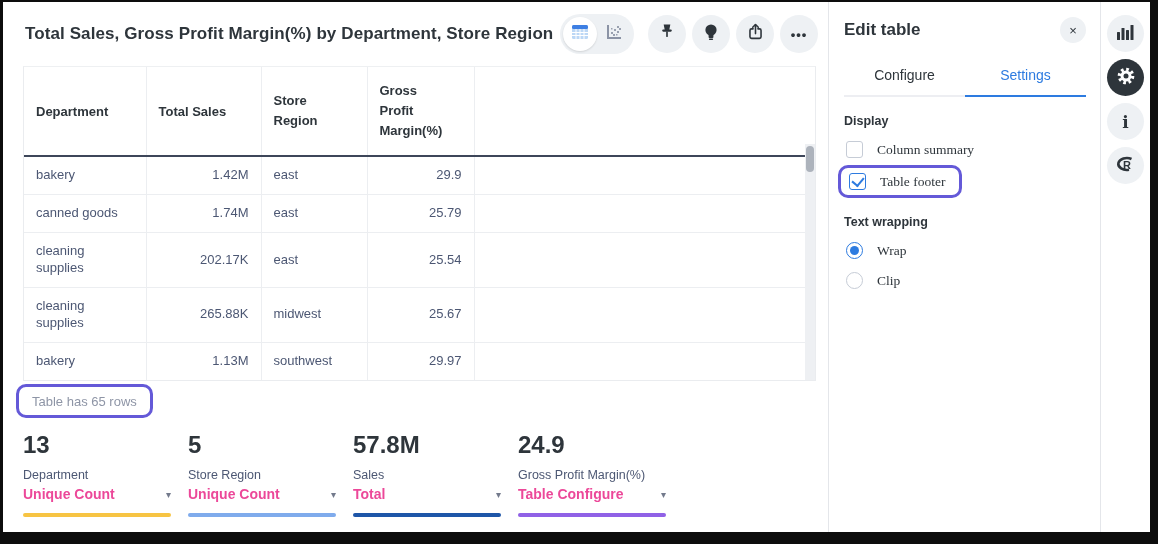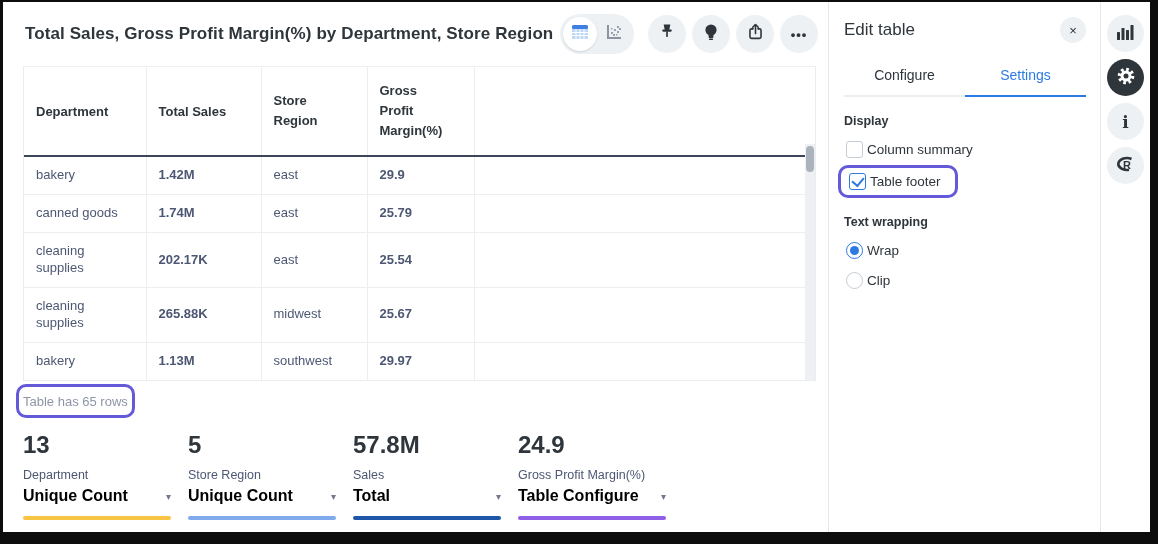--- a/index.html
+++ b/index.html
@@ -36,51 +36,51 @@
   table { width:100%; border-collapse:collapse; table-layout:fixed; }
   col.c1{width:122px} col.c2{width:115px} col.c3{width:106px} col.c4{width:107px} col.c5{width:auto}
   th { text-align:left; vertical-align:middle; font-size:13px; font-weight:700; color:#2e353b;
        padding:14px 12px; border-bottom:2px solid #3d4659; border-right:1px solid #eceef1; height:75px; }
   th:last-child { border-right:none; }
   th .w-region { display:block; width:54px; line-height:1.55; }
   th .w-gpm { display:block; width:70px; line-height:1.55; }
   td { font-size:13px; color:#4c5773; padding:10px 12px; border-bottom:1px solid #eceef1; border-right:1px solid #eceef1; vertical-align:middle; line-height:1.3; }
   td:last-child { border-right:none; }
   tr:last-child td { border-bottom:none; }
-  .num { text-align:left;font-weight:bold; }
+  .num { text-align:right; }
 
   .vscrollbar { position:absolute; top:77px; right:0; bottom:0; width:10px; background:#eef0f3; }
   .vscroll-thumb { position:absolute; top:2px; left:1px; width:8px; height:26px; border-radius:4px; background:#adb3bc; }
 
   
-  .table-footer-box { display:inline-block; margin:3px 0 0 13px; border:3px solid #6459d8; border-radius:10px; padding:5px 4px; background:#fff; }
+  .table-footer-box { display:inline-block; margin:3px 0 0 13px; border:3px solid #6459d8; border-radius:10px; padding:5px 13px; background:#fff; }
   .table-footer-text { font-size:13px; color:#8e95a6; }
 
   
   .stats { display:flex; gap:17px; margin:13px 0 0 20px; }
   .stat { width:148px; }
   .stat-value { font-size:24px; font-weight:700; color:#2e353b; margin-bottom:7px; }
   .stat-field { font-size:12.5px; color:#4c5773; line-height:1.5; }
   .stat-agg-row { display:flex; align-items:center; justify-content:space-between; }
-  .stat-agg { font-size:16px; font-weight:700; color:#000000; line-height:1.5; }
+  .stat-agg { font-size:14px; font-weight:700; color:#ec4899; line-height:1.5; }
   .stat-chevron { font-size:10px; color:#737a8c; }
   .stat-underline { height:4px; border-radius:2px; margin-top:8px; }
 
   
   .panel { width:272px; flex:0 0 272px; border-right:1px solid #e4e6ea; padding:15px 14px 0 15px; }
   .panel-header { display:flex; align-items:center; justify-content:space-between; }
-  .panel-title { font-size:17px; font-weight:400; color:#2e353b; }
+  .panel-title { font-size:17px; font-weight:700; color:#2e353b; }
   .close-btn { width:26px; height:26px; border-radius:50%; background:#eef1f4; display:flex; align-items:center; justify-content:center; font-size:13px; color:#2e353b; }
 
   .tabs { display:flex; margin-top:14px; }
   .tab { flex:1; text-align:center; font-size:14px; padding:10px 0 12px; border-bottom:2px solid #edeef2; color:#2e353b; }
   .tab.active { color:#2d7be0; border-bottom-color:#2d7be0; }
 
   .section-label { font-size:12.5px; font-weight:700; color:#2e353b; margin-top:17px; }
-  .opt-row { display:flex; align-items:center; gap:4px; margin-top:13px; padding-left:2px; }
+  .opt-row { display:flex; align-items:center; gap:14px; margin-top:13px; padding-left:2px;font-family:Liberation Serif, serif; }
 
   .checkbox { width:17px; height:17px; border:1.5px solid #c6ccd6; border-radius:3px; background:#fff; flex:0 0 17px; position:relative; }
   .checkbox.checked { border-color:#2d7be0; }
   .checkbox.checked::after { content:""; position:absolute; left:4px; top:1px; width:6px; height:9px;
       border-right:2px solid #2d7be0; border-bottom:2px solid #2d7be0; transform:rotate(40deg); }
 
   .radio { width:17px; height:17px; border:1.5px solid #c6ccd6; border-radius:50%; background:#fff; flex:0 0 17px; position:relative; }
   .radio.selected { border-color:#2d7be0; }
   .radio.selected::after { content:""; position:absolute; left:2.5px; top:2.5px; width:9px; height:9px; border-radius:50%; background:#2d7be0; }
 

